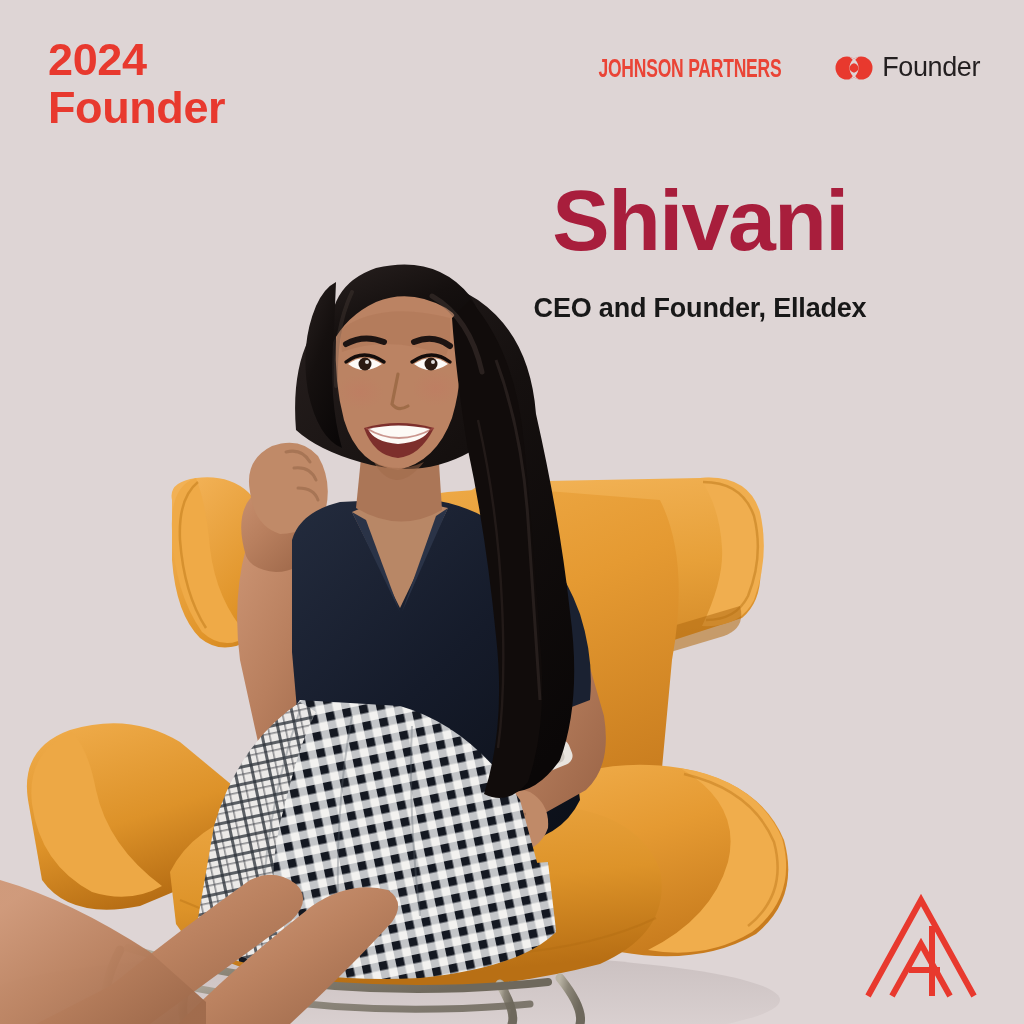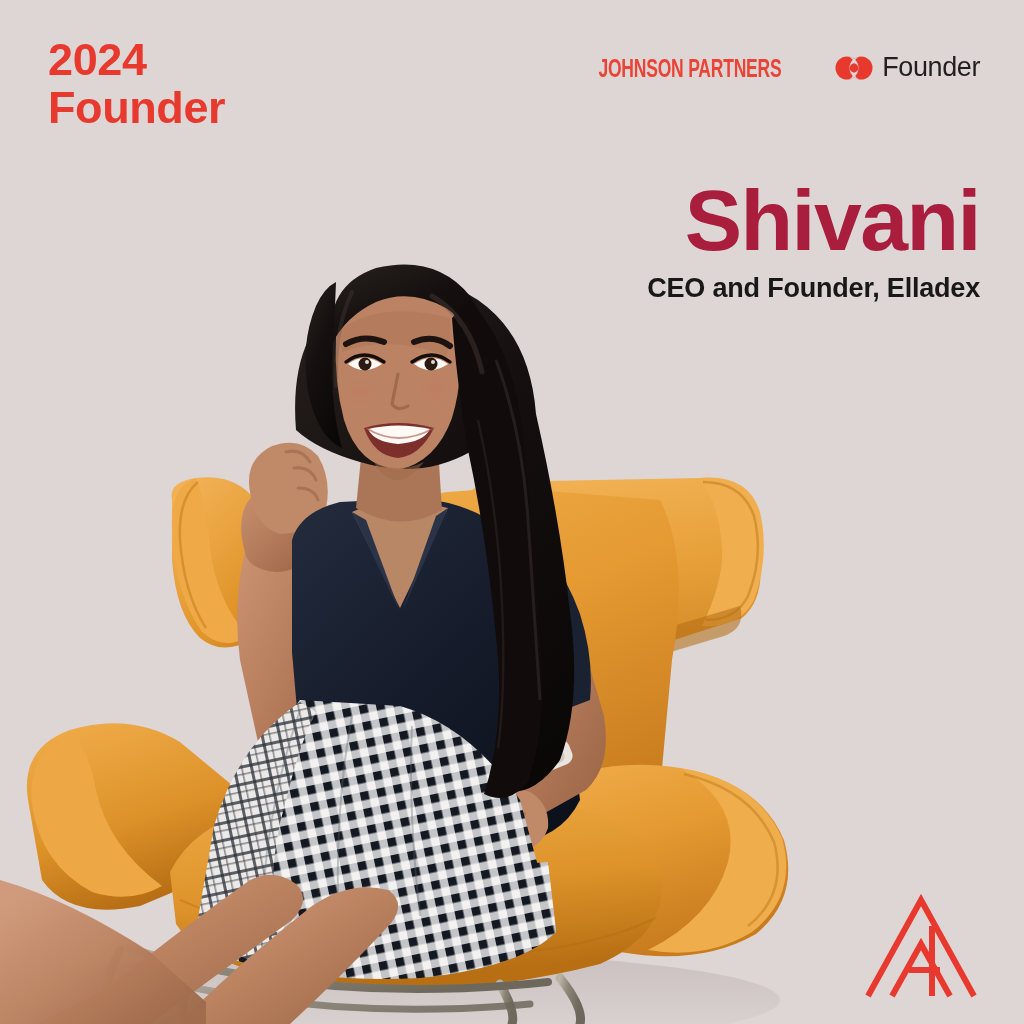--- a/index.html
+++ b/index.html
@@ -65,33 +65,33 @@
     letter-spacing: -0.4px;
     white-space: nowrap;
   }
 
   
   #name-block {
     position: absolute;
     right: 44px;
     top: 176px;
     width: 560px;
-    text-align: right;
+    text-align: center;
     z-index: 40;
   }
   #person-name {
     color: #a81e3c;
     font-weight: 700;
     font-size: 86px;
     line-height: 1.03;
     letter-spacing: -1.5px;
   }
   #person-name .name-line { display: block; }
   #person-title {
-    margin-top: 8px;
+    margin-top: 28px;
     color: #181818;
     font-weight: 700;
     font-size: 27px;
     letter-spacing: -0.2px;
     white-space: nowrap;
   }
 
   
   #brand-monogram {
     position: absolute;

